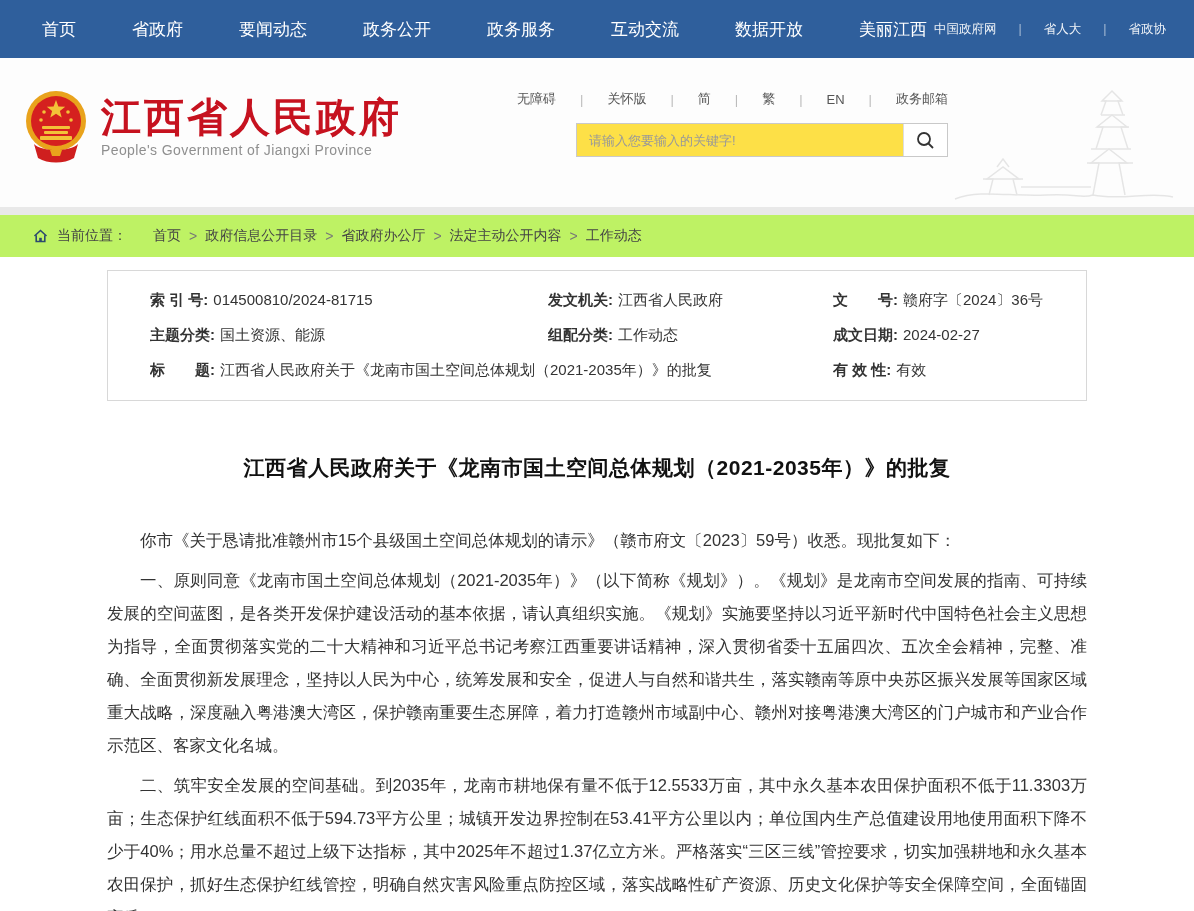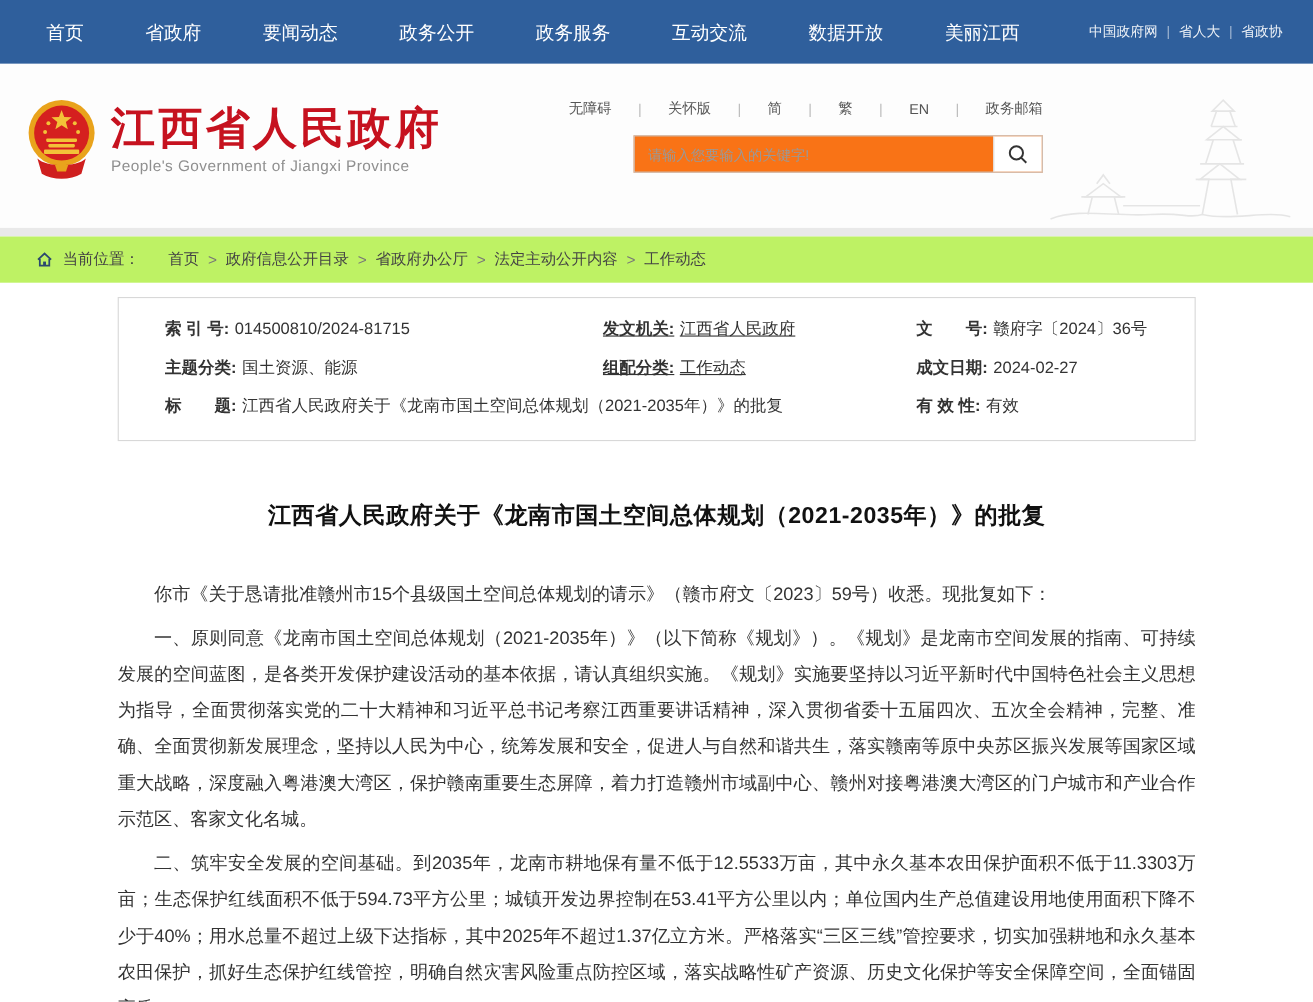--- a/index.html
+++ b/index.html
@@ -4,38 +4,38 @@
 <style>
   * { margin:0; padding:0; box-sizing:border-box; }
   html,body { width:1194px; height:911px; overflow:hidden; background:#fff;
     font-family:"Liberation Sans","DejaVu Sans",sans-serif; }
 
   
   .topnav { height:58px; background:#2f5f9c; display:flex; align-items:center;
     padding:0 28px 0 42px; }
   .topnav-left { display:flex; align-items:center; gap:56px; }
   .topnav-item { color:#ffffff; font-size:17px; cursor:pointer; white-space:nowrap; }
-  .topnav-right { margin-left:auto; display:flex; align-items:center; gap:8px;
+  .topnav-right { margin-left:auto; display:flex; align-items:center; gap:22px;
     font-size:12.5px; color:rgba(255,255,255,0.92); }
   .topnav-right .sep { color:rgba(255,255,255,0.55); }
   .topnav-right span { white-space:nowrap; }
 
   
   .header { height:149px; position:relative; background:#fdfdfd; }
   .brand { position:absolute; left:24px; top:30px; display:flex; align-items:center;
     gap:13px; cursor:pointer; }
   .brand-text .cn { font-size:40px; font-weight:bold; color:#c6121f;
     letter-spacing:3px; line-height:1.1; }
   .brand-text .en { font-size:14px; color:#8f8f8f; margin-top:3px; letter-spacing:0.4px; }
   .header-right { position:absolute; right:246px; top:32px; width:372px; }
   .quick-links { display:flex; justify-content:flex-end; align-items:center; gap:24px;
     font-size:13px; color:#555; }
   .quick-links .sep { color:#bbb; }
   .quick-links span { cursor:pointer; white-space:nowrap; }
-  .searchbox { margin-top:15px; height:34px; border:1px solid #c9c9c9; background:#f97316;
+  .searchbox { margin-top:15px; height:34px; border:1px solid #c9c9c9; background:#fde047;
     display:flex; align-items:stretch; }
   .searchbox input { flex:1; border:none; outline:none; padding:0 12px; font-size:13px;
     color:#444; background:transparent; font-family:inherit; }
   .searchbox input::placeholder { color:#999; }
   .search-btn { width:44px; border:none; border-left:1px solid #ddd; background:#fff;
     display:flex; align-items:center; justify-content:center; cursor:pointer; }
   .pagoda { position:absolute; right:18px; bottom:2px; opacity:.55; }
 
   
   .strip { height:8px; background:#e9e9e9; }
@@ -47,21 +47,21 @@
   .breadcrumb .loc-label { margin-right:26px; color:#444; }
   .breadcrumb a { color:#444; text-decoration:none; cursor:pointer; }
   .breadcrumb .sep { margin:0 8px; color:#777; }
 
   
   .main { width:980px; margin:13px auto 0; }
 
   .meta-table { border:1px solid #d8d8d8; padding:11px 0 13px 42px; }
   .meta-row { display:flex; line-height:35px; font-size:15px; color:#333; }
   .meta-label { font-weight:bold; margin-right:5px; white-space:pre; }
-  .c1 { width:398px; } .c2 { width:285px;text-decoration:underline; } .c3 { flex:1; } .c-wide { width:683px; }
+  .c1 { width:398px; } .c2 { width:285px; } .c3 { flex:1; } .c-wide { width:683px; }
   .meta-cell { display:flex; white-space:nowrap; overflow:hidden; }
 
   .article-title { text-align:center; font-size:21px; font-weight:bold; color:#111;
     margin:53px 0 42px; letter-spacing:0.5px; }
   .article-body { font-size:16.5px; color:#333; line-height:33px; text-align:justify; }
   .article-body p { margin:7px 0; }
   .article-body p.indent { text-indent:2em; }
 </style>
 </head>
 <body>

